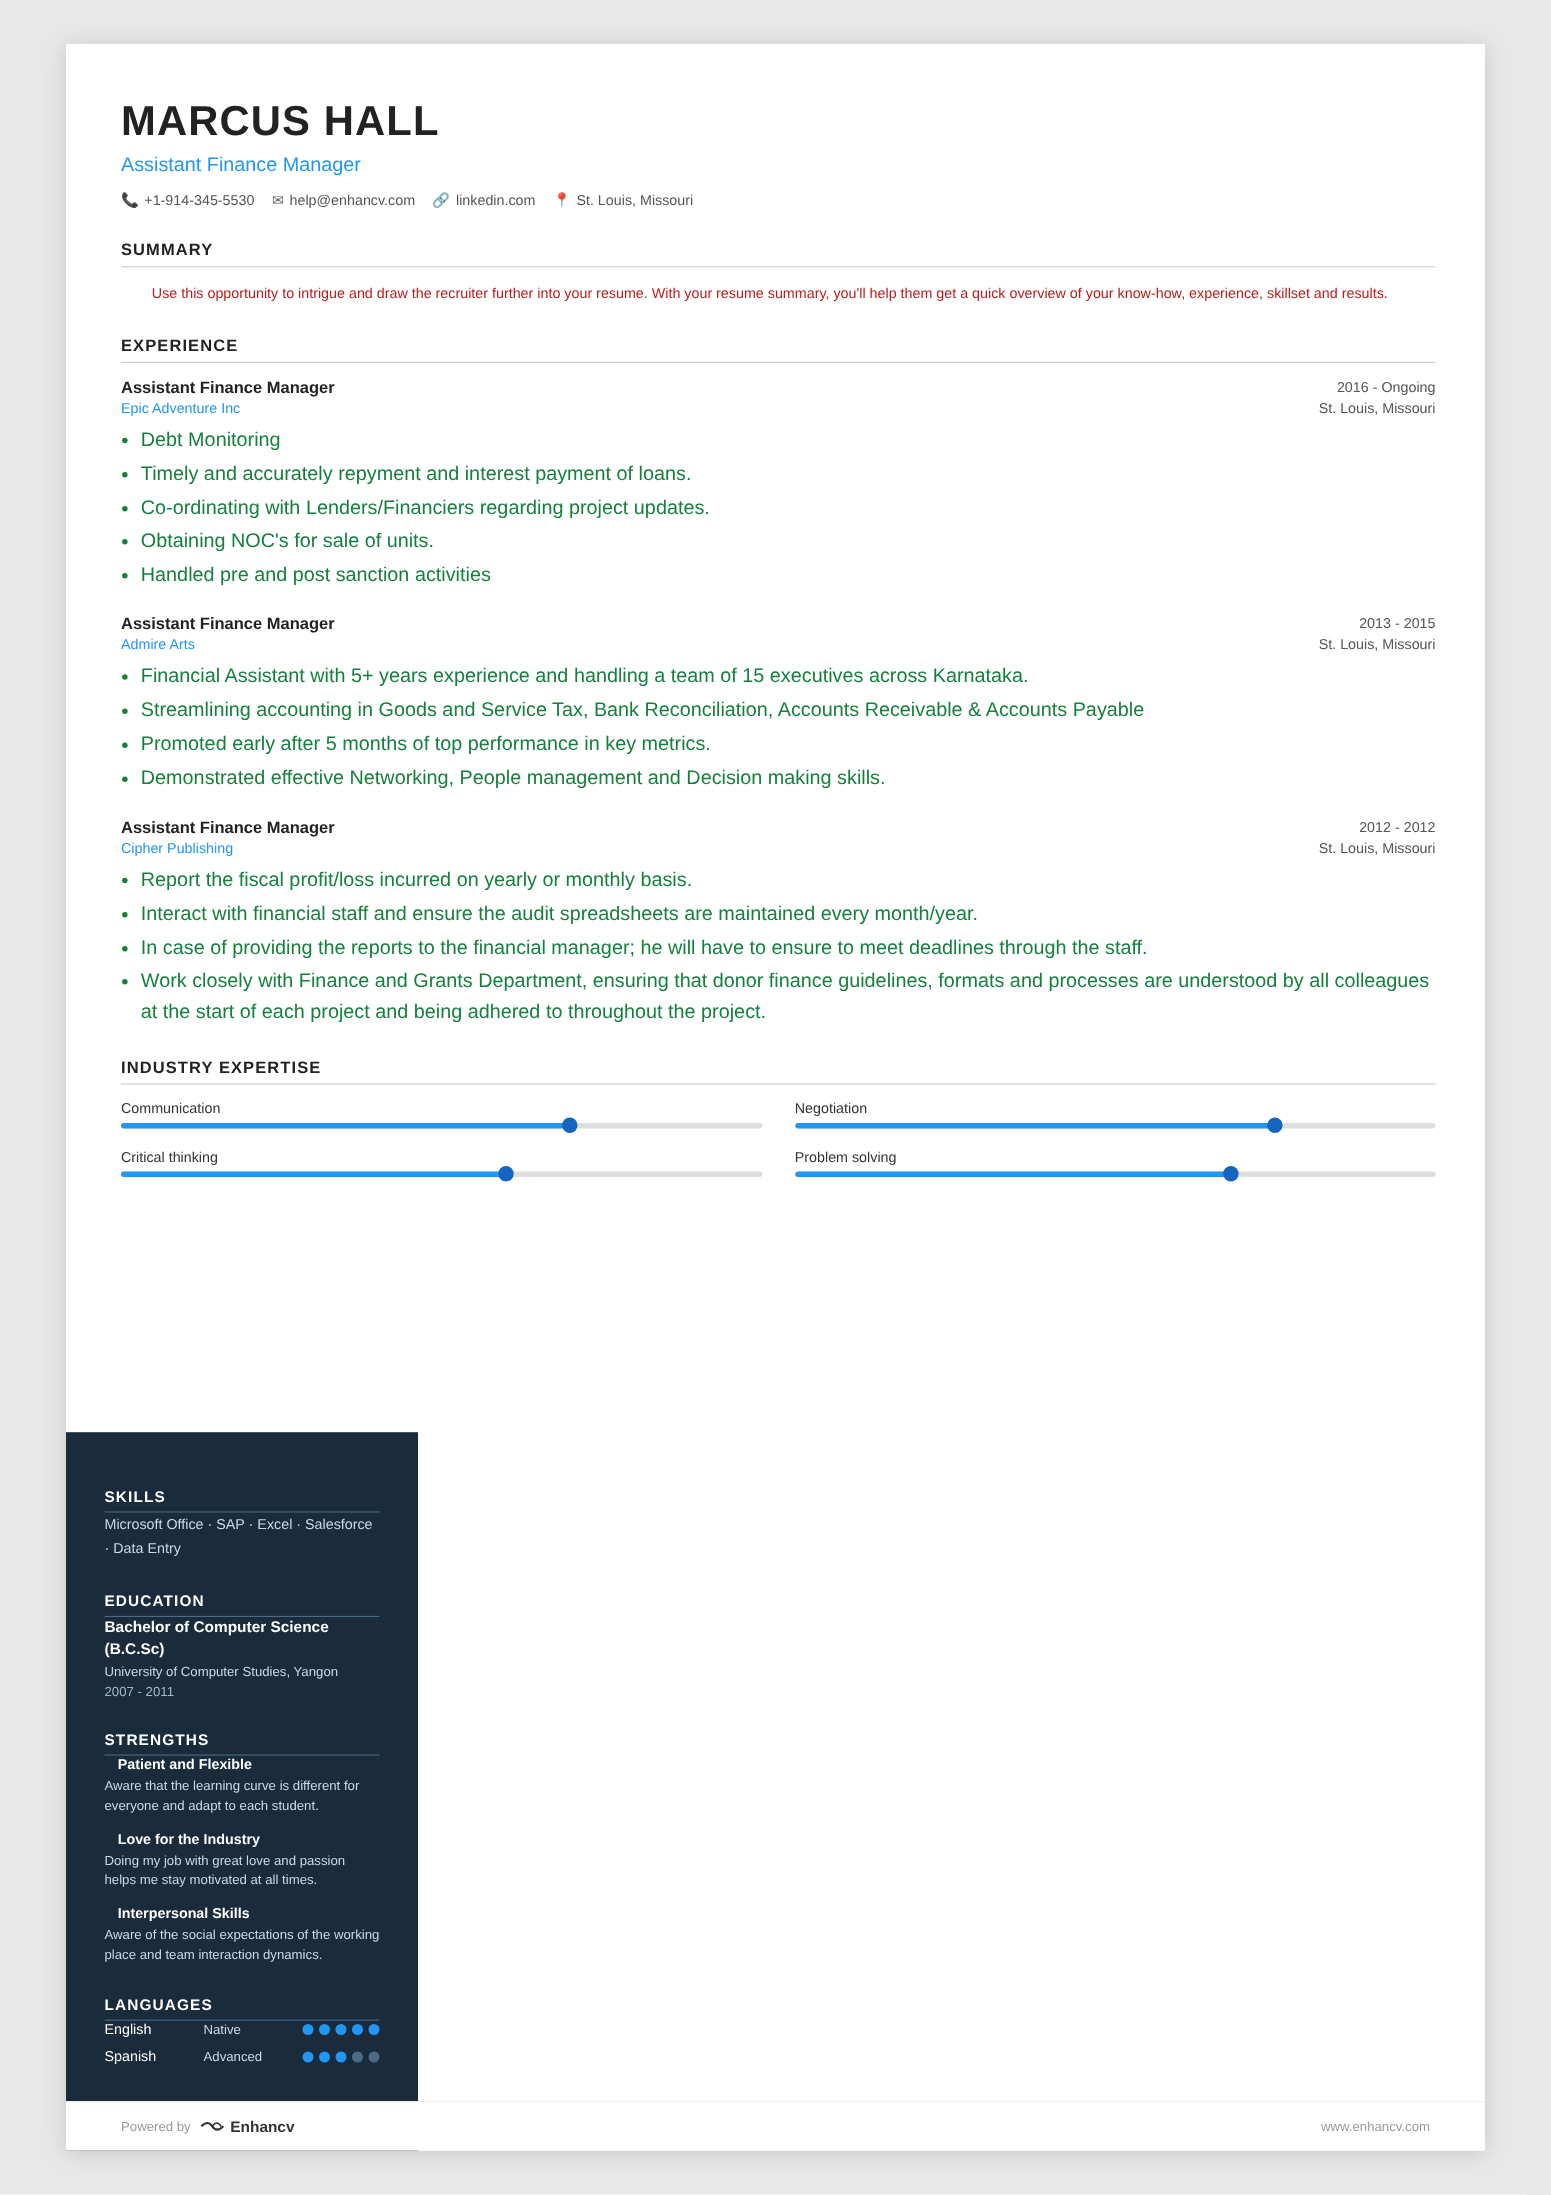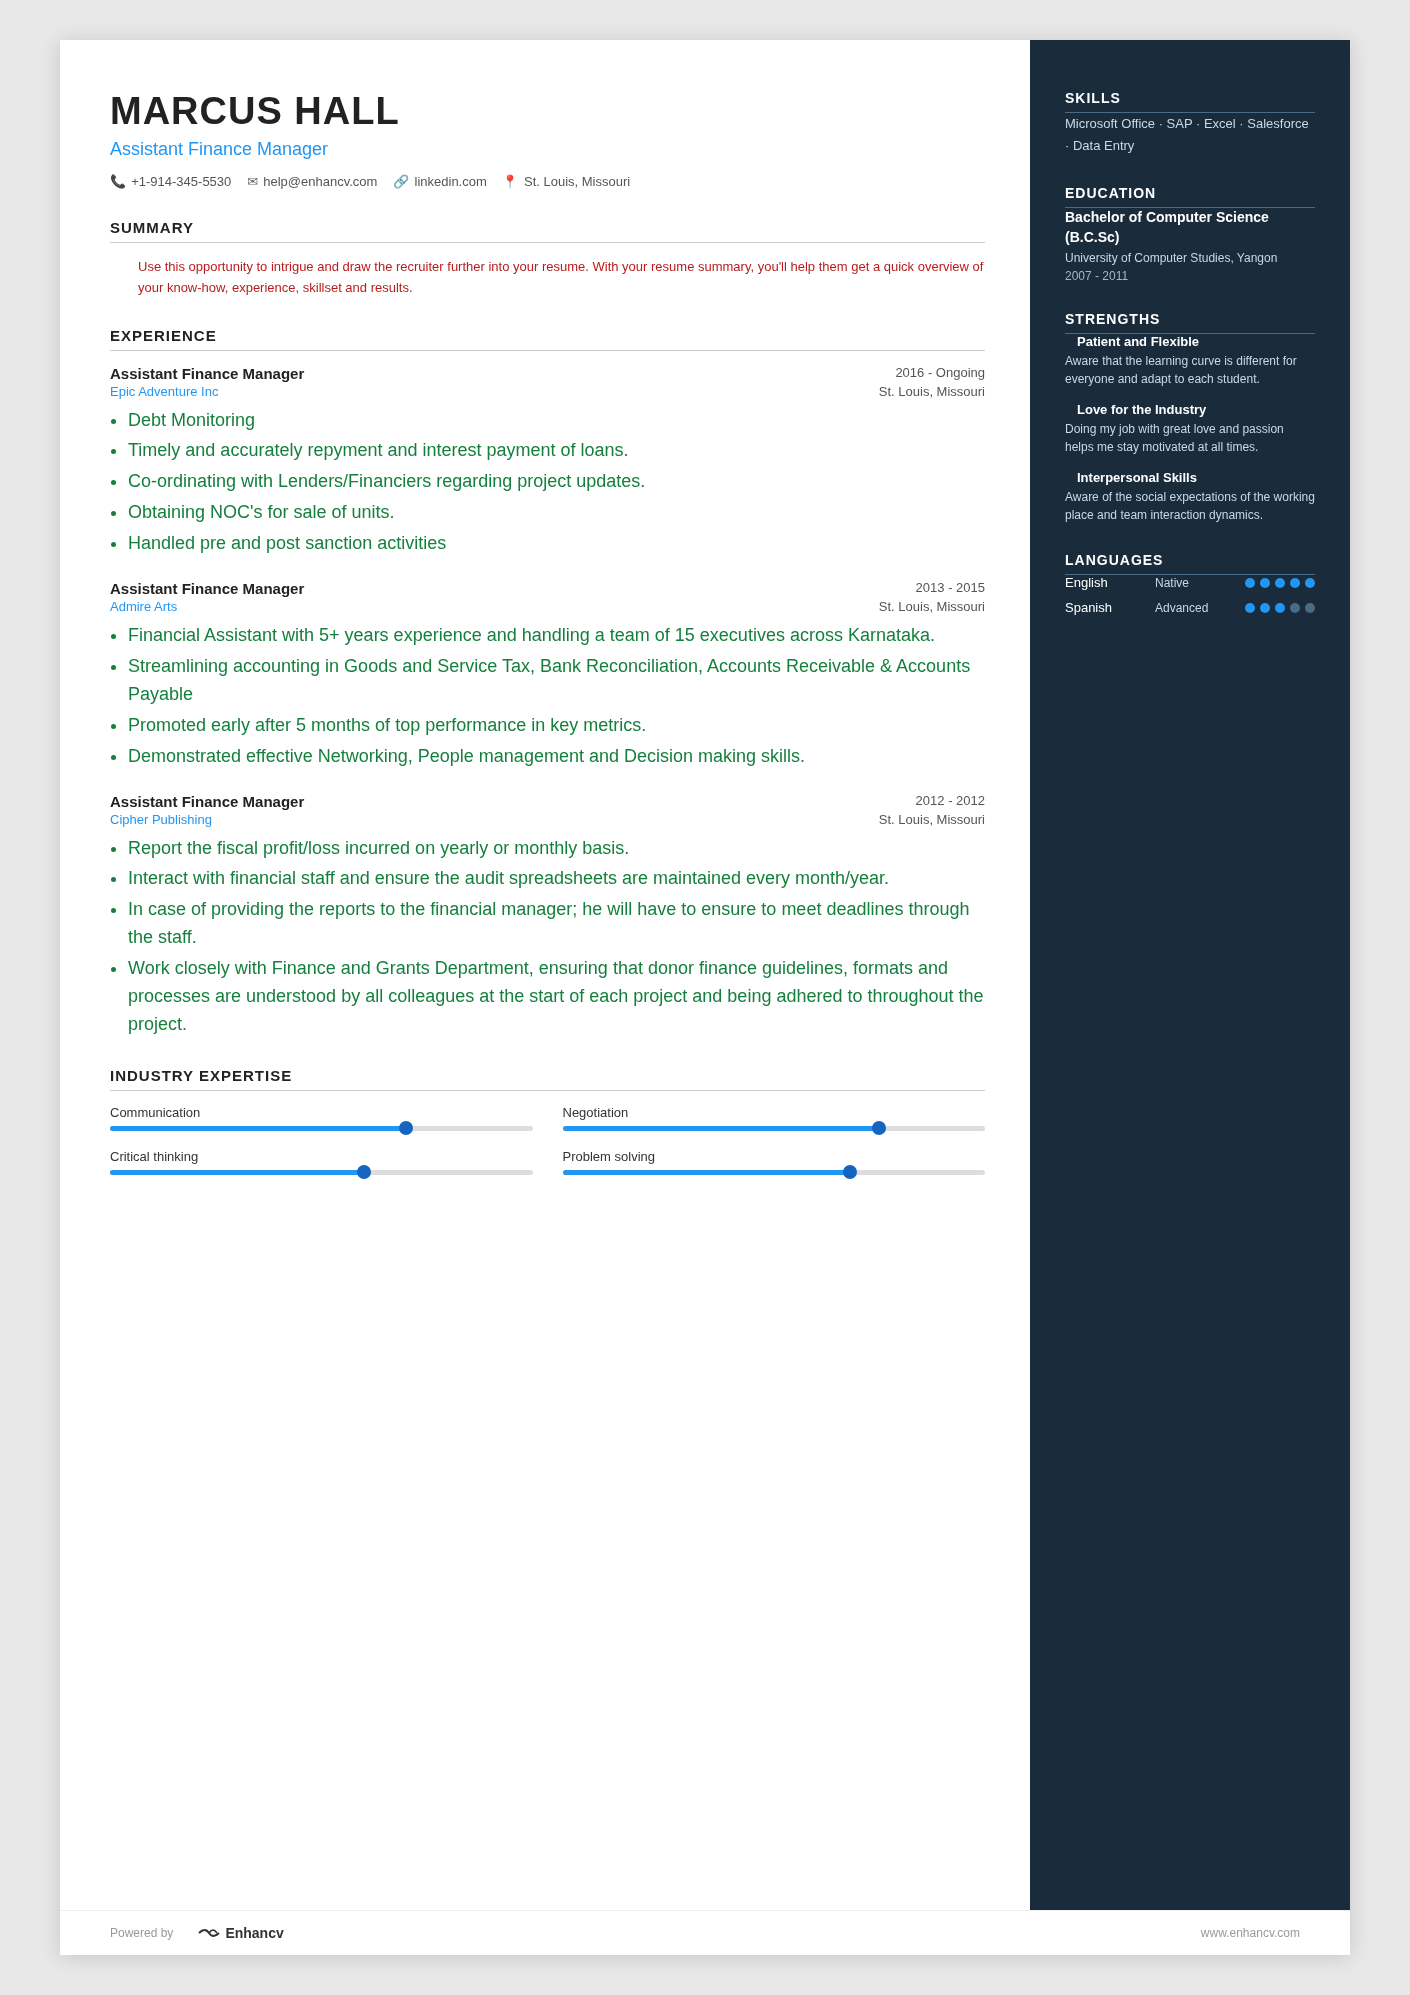--- a/index.html
+++ b/index.html
@@ -17,21 +17,21 @@
       background: #e8e8e8;
       display: flex;
       justify-content: center;
       padding: 40px 60px;
     }
     .resume-page {
       width: 1400px;
       min-height: 1900px;
       background: white;
       display: flex;
-      flex-direction: row;
+      flex-direction: column;
       box-shadow: 0 2px 20px rgba(0,0,0,0.15);
       position: relative;
     }
     
     .left-col {
       flex: 1;
       padding: 50px 45px 50px 50px;
       background: white;
     }
     
@@ -278,21 +278,21 @@
       padding: 14px 50px;
       display: flex;
       justify-content: space-between;
       align-items: center;
       background: white;
       border-top: 1px solid #eee;
     }
     .footer-left {
       display: flex;
       align-items: center;
-      gap: 24px;
+      gap: 8px;
       font-size: 12px;
       color: #999;
     }
     .footer-logo {
       display: flex;
       align-items: center;
       gap: 4px;
       font-size: 14px;
       color: #333;
       font-weight: 600;

